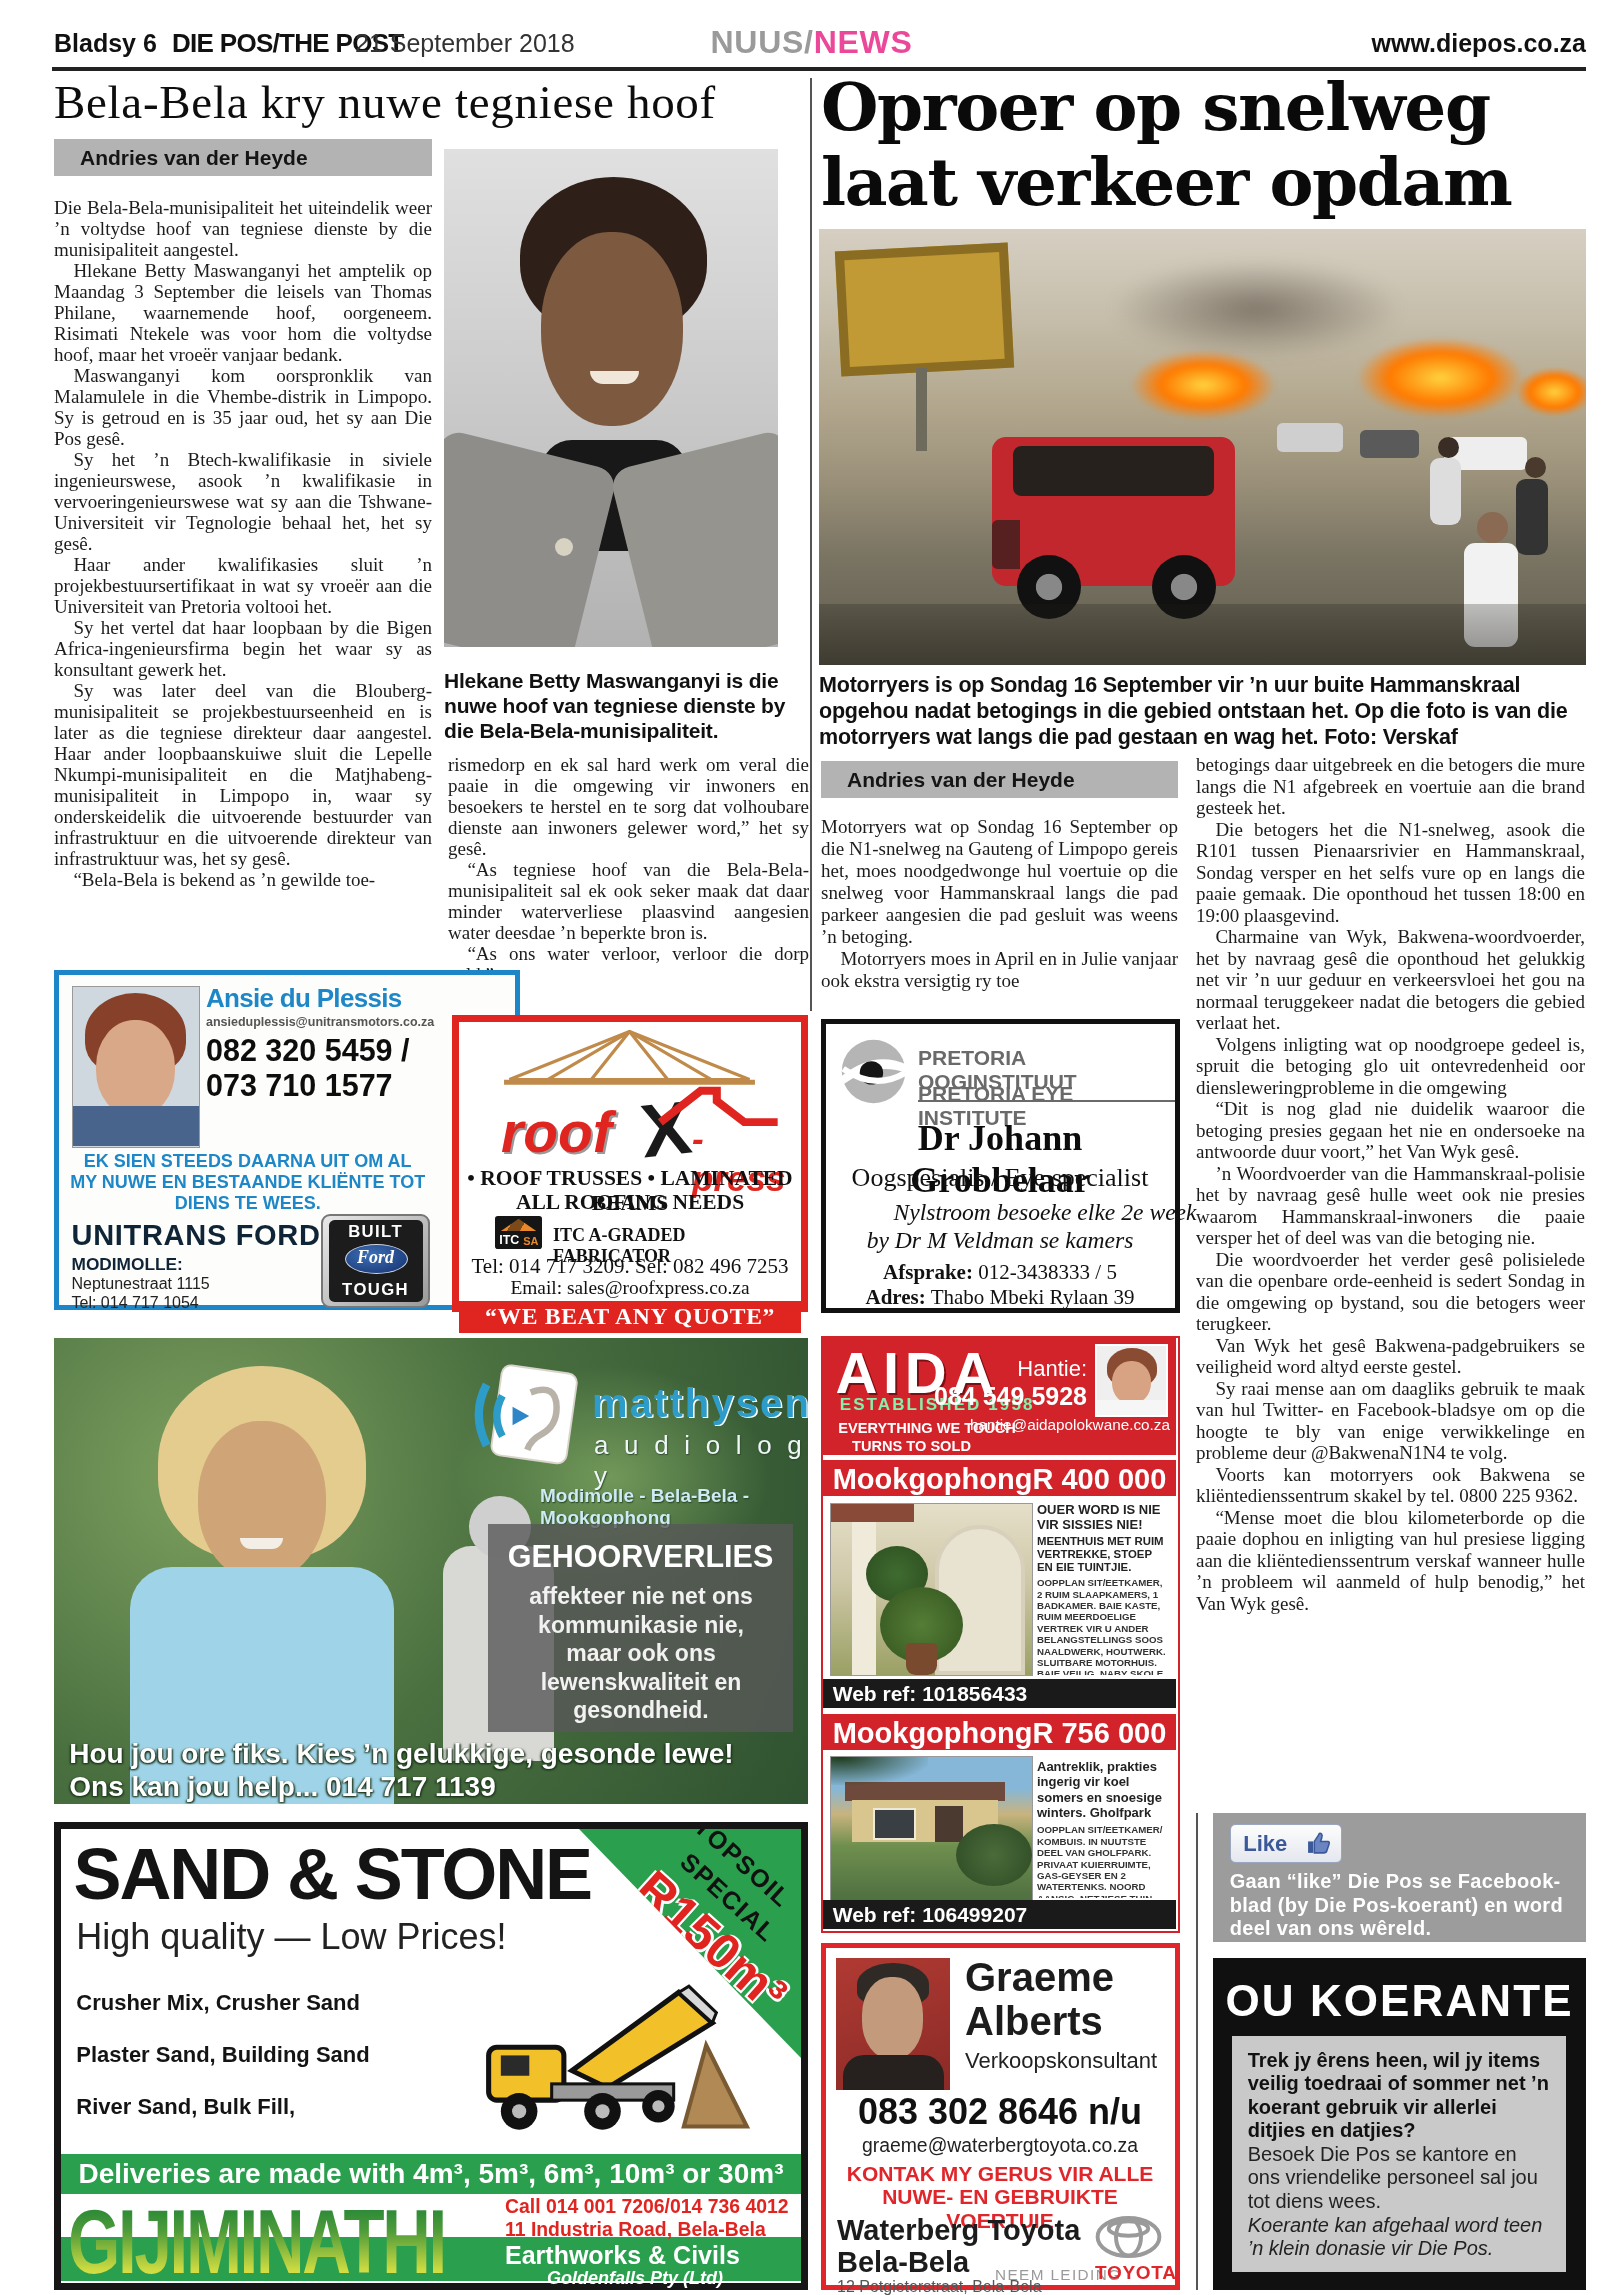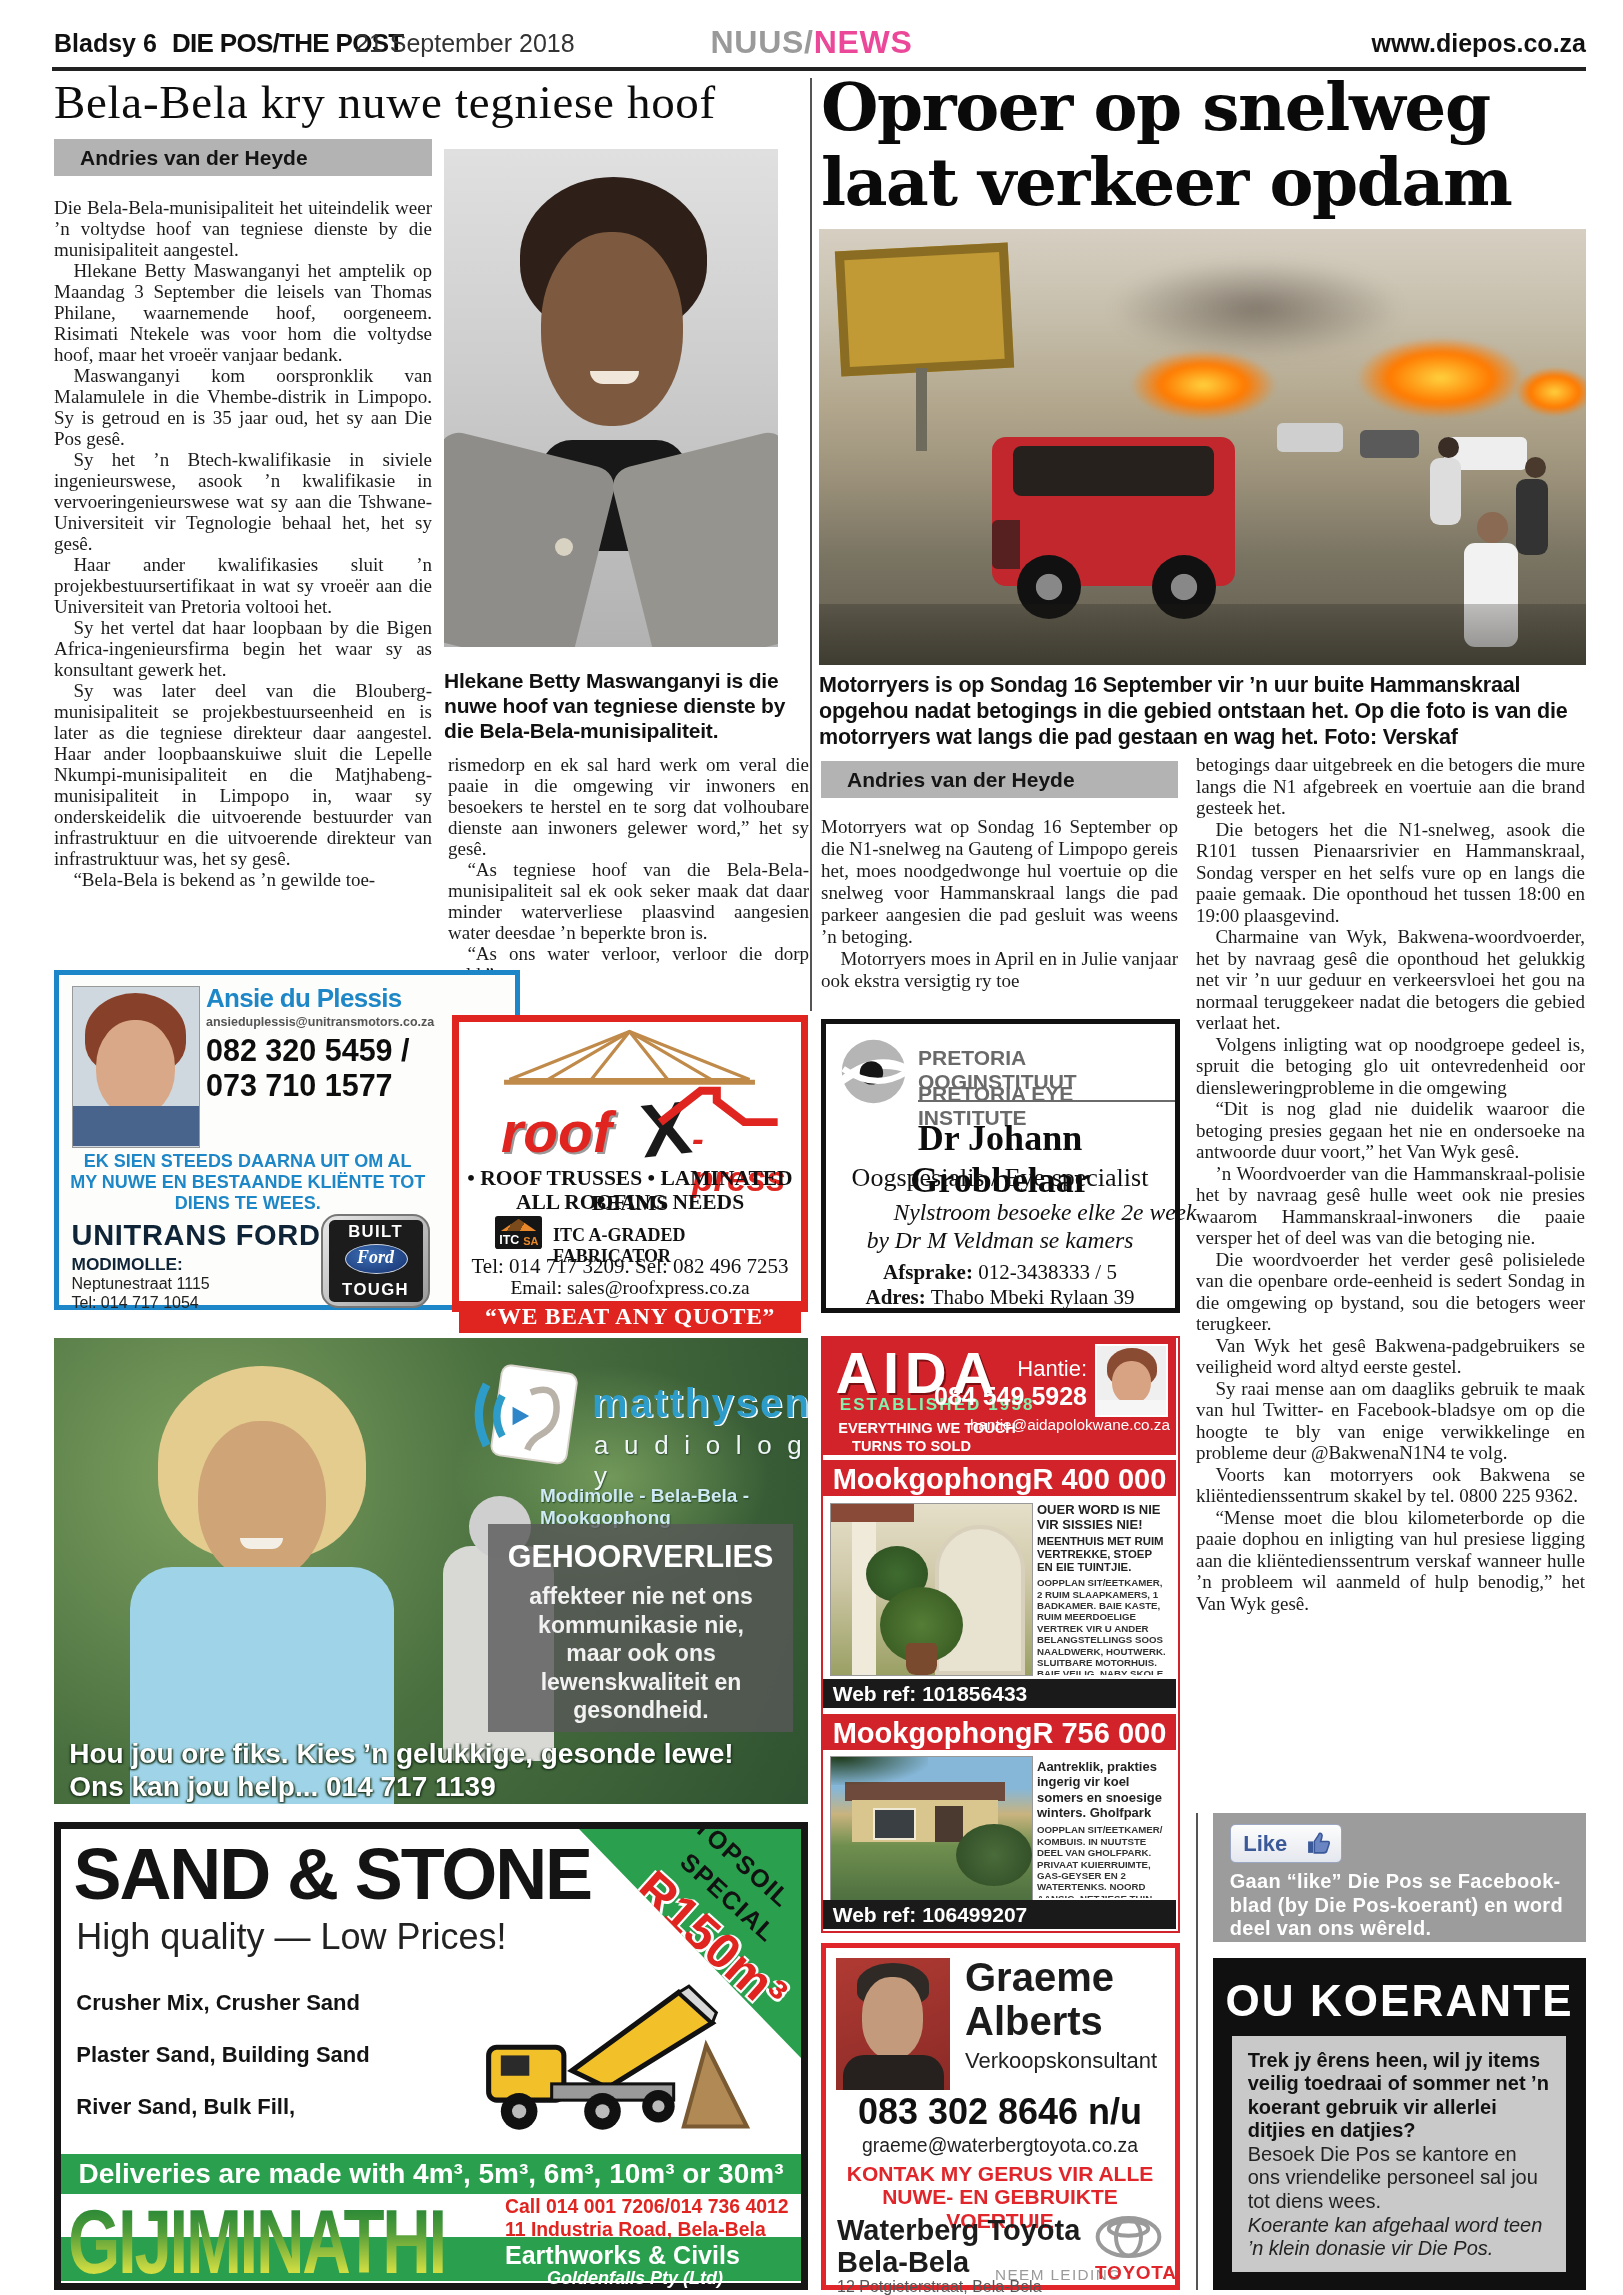--- a/index.html
+++ b/index.html
@@ -136,21 +136,21 @@
     </div>
     <div class="abs sans b" style="left:147px;top:8.3px;width:229px;font-size:26px;letter-spacing:-0.7px;color:#1e87c7;">Ansie du Plessis</div>
     <div class="abs sans b" style="left:147px;top:40px;width:229px;font-size:12.5px;color:#555;">ansieduplessis@unitransmotors.co.za</div>
     <div class="abs sans b" style="left:147px;top:58px;font-size:30.5px;color:#0d0d0d;">082 320 5459 /</div>
     <div class="abs sans b" style="left:147px;top:93px;font-size:30.5px;color:#0d0d0d;">073 710 1577</div>
     <div class="abs sans b ctr" style="left:9.7px;top:176px;width:358px;font-size:18px;line-height:21px;color:#1e87c7;">EK SIEN STEEDS DAARNA UIT OM AL MY NUWE EN BESTAANDE KLIËNTE TOT DIENS TE WEES.</div>
     <div class="abs sans b" style="left:12.5px;top:244px;font-size:29px;letter-spacing:0.7px;color:#0f2436;">UNITRANS FORD</div>
     <div class="abs sans b" style="left:12.5px;top:279px;font-size:17.3px;color:#0f2436;">MODIMOLLE:</div>
     <div class="abs sans" style="left:12.5px;top:300px;font-size:16px;color:#222;">Neptunestraat 1115</div>
     <div class="abs sans" style="left:12.5px;top:319px;font-size:16px;color:#222;">Tel: 014 717 1054</div>
-    <div class="abs" style="left:262px;top:239px;width:105px;height:90px;background:linear-gradient(135deg,#e8e8e8,#9a9a9a);border:2.1px solid #777;border-radius:17px;">
+    <div class="abs" style="left:262px;top:239px;width:105px;height:90px;background:linear-gradient(135deg,#e8e8e8,#9a9a9a);border:2.1px solid #777;border-radius:9px;">
       <div class="abs" style="left:5.6px;top:4.2px;width:94px;height:82px;background:#1c1c1c;border-radius:5.6px;"></div>
       <div class="abs sans b ctr" style="left:5.6px;top:5.6px;width:94px;font-size:16.7px;color:#fff;letter-spacing:1.4px;">BUILT</div>
       <div class="abs" style="left:22px;top:28px;width:61px;height:28px;background:radial-gradient(ellipse at 40% 35%,#3d6fb5,#14306e);border-radius:50%;border:1.4px solid #cfd6e2;"></div>
       <div class="abs serif b i ctr" style="left:22px;top:30.5px;width:61px;font-size:18px;color:#fff;">Ford</div>
       <div class="abs sans b ctr" style="left:5.6px;top:64px;width:94px;font-size:16.7px;color:#fff;letter-spacing:1.4px;">TOUGH</div>
     </div>
   </div>
 
   <div class="abs adborder" style="left:452px;top:1015px;width:356px;height:297px;border:7px solid #e02520;background:#fff;">
     <div class="abs" style="left:25px;top:2.8px;width:291px;height:60px;">

